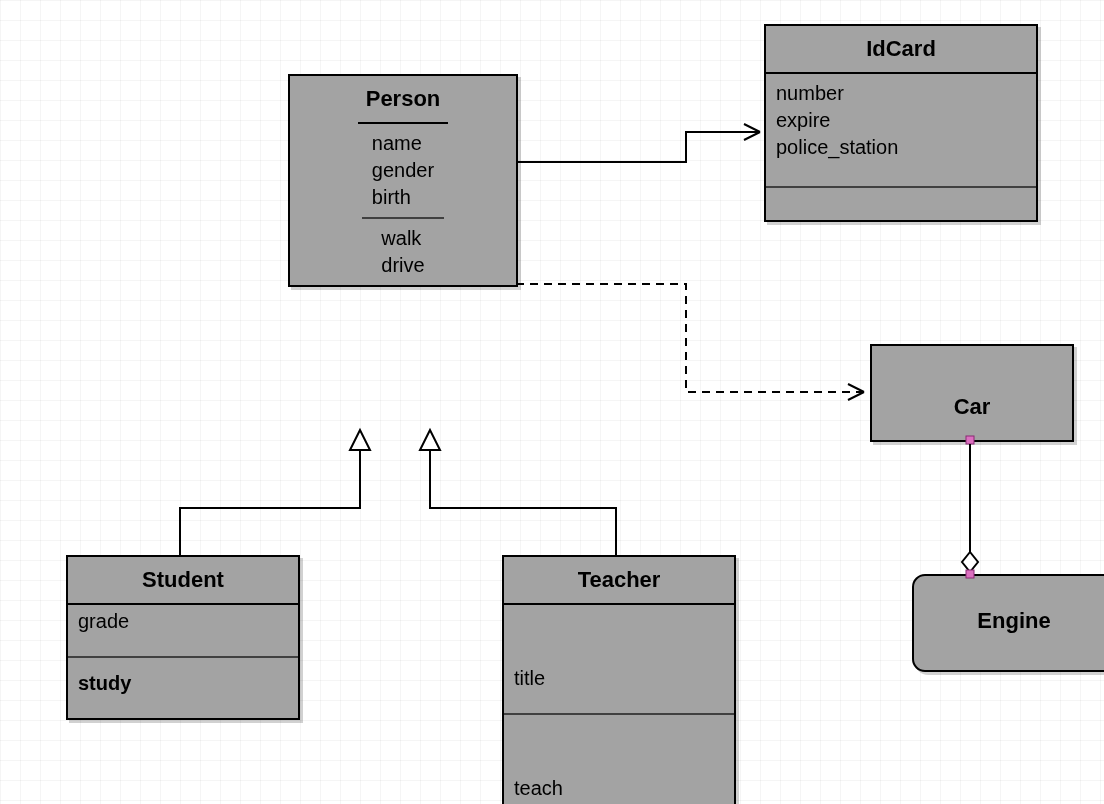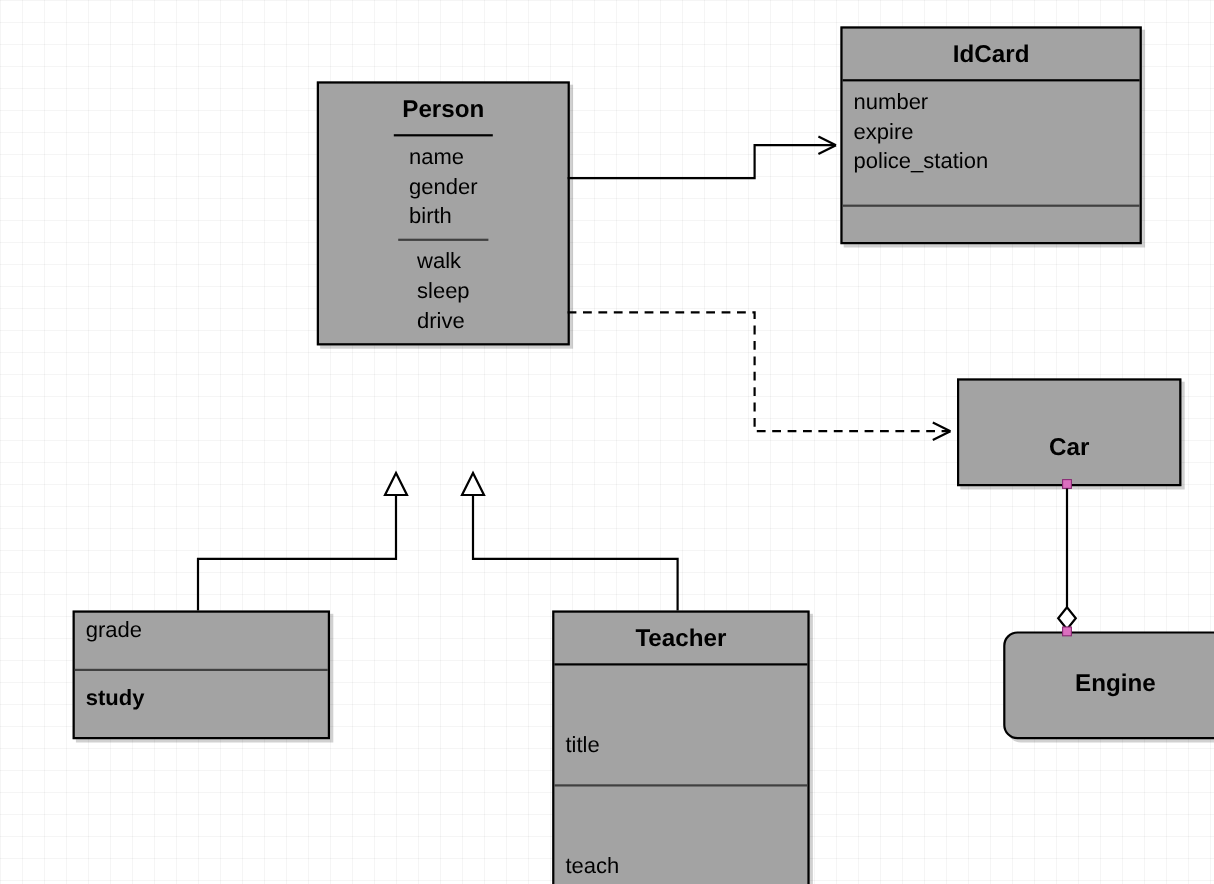--- a/index.html
+++ b/index.html
@@ -61,36 +61,36 @@
 
 <div class="uml-class" style="left:288px; top:74px; width:226px;align-items:center;">
   <div class="uml-title">Person</div>
   <div class="uml-section">
       <div>name</div>
       <div>gender</div>
       <div>birth</div>
     </div>
   <div class="uml-section">
       <div>walk</div>
-      <div>sleep</div>
       <div>drive</div>
     </div>
 </div>
 
 <div class="uml-class" style="left:764px; top:24px; width:270px;">
   <div class="uml-title">IdCard</div>
   <div class="uml-section" style="min-height:100px;">
       <div>number</div>
       <div>expire</div>
       <div>police_station</div>
     </div>
   <div class="uml-section empty"></div>
 </div>
 
 <div class="uml-class" style="left:66px; top:555px; width:230px;">
+  <div class="uml-title">Student</div>
   <div class="uml-section" style="min-height:42px; padding-top:3px;">
       <div>grade</div>
     </div>
   <div class="uml-section" style="min-height:42px; padding-top:12px;font-weight:bold;">
       <div>study</div>
     </div>
 </div>
 
 <div class="uml-class" style="left:502px; top:555px; width:230px;gap:48px;">
   <div class="uml-title">Teacher</div>

